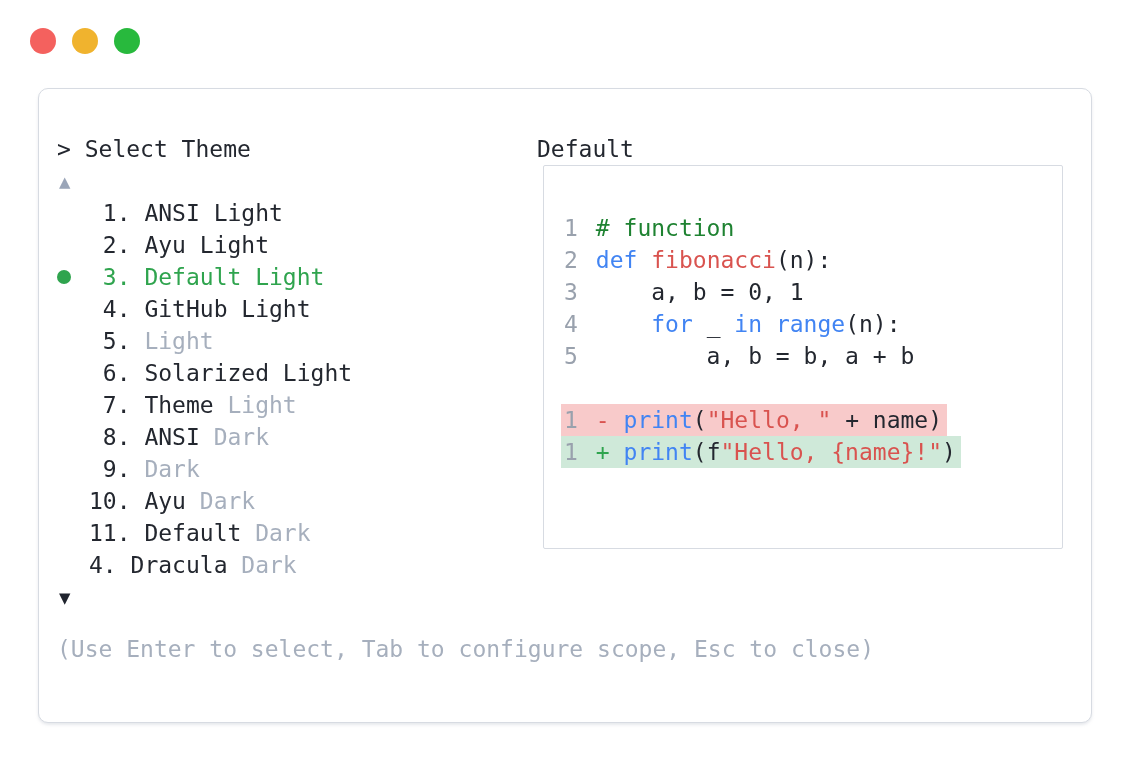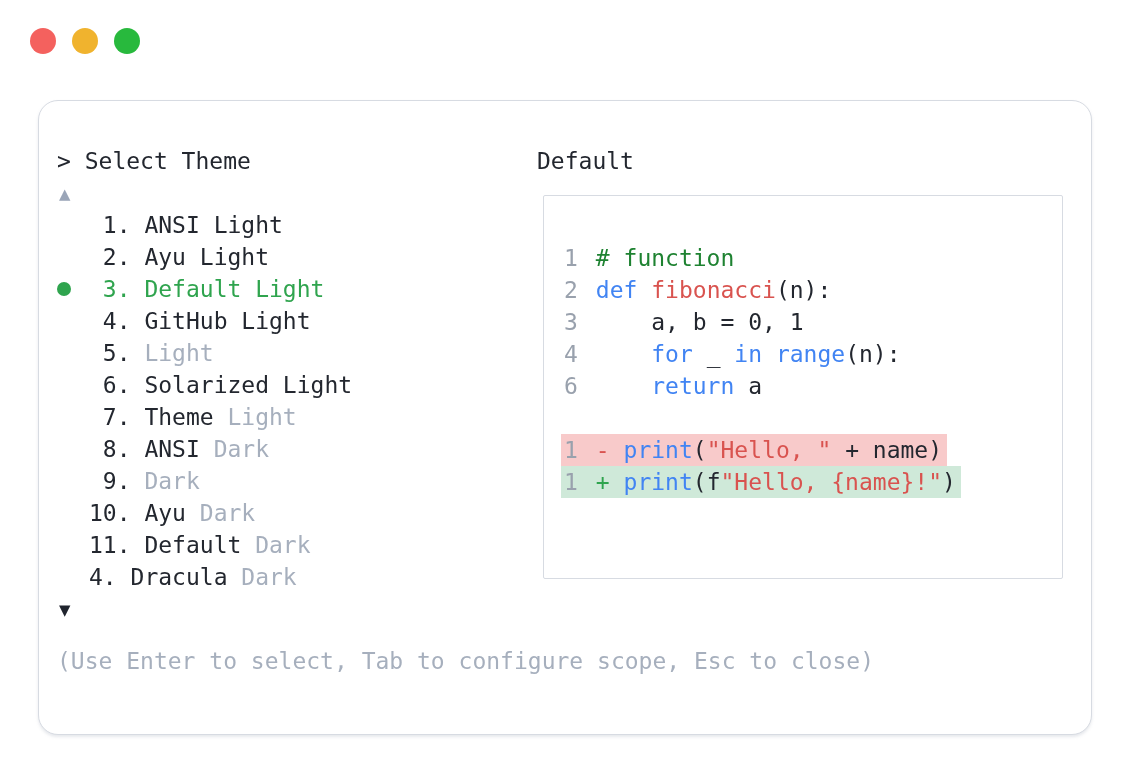--- a/index.html
+++ b/index.html
@@ -13,23 +13,23 @@
   body{
     position:relative; width:1129px; height:757px; overflow:hidden;
     font-family:"DejaVu Sans Mono","Liberation Mono",monospace;
     font-size:23px; color:var(--text);
   }
   
   .traffic-lights{position:absolute; left:30px; top:28px; display:flex; gap:16px;}
   .light{width:26px; height:26px; border-radius:50%;}
   
   .card{
-    position:absolute; left:38px; top:100px; width:1054px; height:635px;
+    position:absolute; left:38px; top:88px; width:1054px; height:635px;
     box-sizing:border-box; background:#fff;
-    border:1.5px solid var(--border); border-radius:20px;
+    border:1.5px solid var(--border); border-radius:10px;
     box-shadow:0 2px 3px rgba(160,168,182,0.25);
     padding:44px 24px 0 18px;
   }
   .columns{display:flex;}
   .left-col{width:480px; flex:none;}
   .right-col{flex:1;}
   .row32{height:32px; line-height:32px; white-space:pre;}
   .prompt{color:var(--text);}
   .arrow{font-size:19px; line-height:32px; height:32px; display:block; padding-left:2px;}
   .arrow.up{color:var(--arrow-up);}
@@ -42,21 +42,21 @@
   .theme-item .name{white-space:pre; margin-left:1ch; color:var(--text);}
   .theme-item .variant{white-space:pre; margin-left:1ch; color:var(--text);}
   .theme-item .variant.muted{color:var(--muted);}
   .theme-item.selected .num,
   .theme-item.selected .name,
   .theme-item.selected .variant{color:var(--accent-green);}
   .help{margin-top:20px; height:32px; line-height:32px; color:var(--muted); white-space:pre;}
   
   .preview-title{height:32px; line-height:32px; color:var(--text); white-space:pre;}
   .preview-box{
-    box-sizing:border-box; margin-left:6px; margin-top:18px;
+    box-sizing:border-box; margin-left:6px; 
     width:520px; height:384px;
     border:1.5px solid var(--border); border-radius:2px;
     padding:46px 14px 8px 20px; background:#fff; overflow:hidden;
   }
   .code-line{height:32px; line-height:32px; white-space:pre;}
   .line-inner{display:inline-block; height:32px; line-height:32px; padding:0 5px 0 3px; margin-left:-3px;}
   .line-inner.diff-removed{background:var(--diff-removed-bg);}
   .line-inner.diff-added{background:var(--diff-added-bg);}
   .ln{display:inline-block; width:1ch; margin-right:18px; text-align:right; color:var(--linenum);}
   .toks span{white-space:pre;}
@@ -184,21 +184,21 @@
     </div>
 
     <div class="right-col">
       <div class="preview-title">Default</div>
       <div class="preview-box">
         <div>
             <div class="code-line"><span class="line-inner"><span class="ln">1</span><span class="toks"><span class="tok-comment"># function</span></span></span></div>
             <div class="code-line"><span class="line-inner"><span class="ln">2</span><span class="toks"><span class="tok-keyword">def</span><span class="tok-plain"> </span><span class="tok-function">fibonacci</span><span class="tok-plain">(n):</span></span></span></div>
             <div class="code-line"><span class="line-inner"><span class="ln">3</span><span class="toks"><span class="tok-plain">    a, b = 0, 1</span></span></span></div>
             <div class="code-line"><span class="line-inner"><span class="ln">4</span><span class="toks"><span class="tok-plain">    </span><span class="tok-keyword">for</span><span class="tok-plain"> _ </span><span class="tok-keyword">in</span><span class="tok-plain"> </span><span class="tok-keyword">range</span><span class="tok-plain">(n):</span></span></span></div>
-            <div class="code-line"><span class="line-inner"><span class="ln">6</span><span class="toks"><span class="tok-plain">    </span><span class="tok-keyword">return</span><span class="tok-plain"> a</span></span></span></div>
+            <div class="code-line"><span class="line-inner"><span class="ln">5</span><span class="toks"><span class="tok-plain">        a, b = b, a + b</span></span></span></div>
             <div class="code-line"><span class="line-inner"><span class="ln"></span><span class="toks"></span></span></div>
             <div class="code-line"><span class="line-inner diff-removed"><span class="ln">1</span><span class="toks"><span class="tok-minus">- </span><span class="tok-keyword">print</span><span class="tok-plain">(</span><span class="tok-string">"Hello, "</span><span class="tok-plain"> + name)</span></span></span></div>
             <div class="code-line"><span class="line-inner diff-added"><span class="ln">1</span><span class="toks"><span class="tok-plus">+ </span><span class="tok-keyword">print</span><span class="tok-plain">(f</span><span class="tok-string">"Hello, {name}!"</span><span class="tok-plain">)</span></span></span></div>
           </div>
       </div>
     </div>
 
   </div>
 </div>
 

